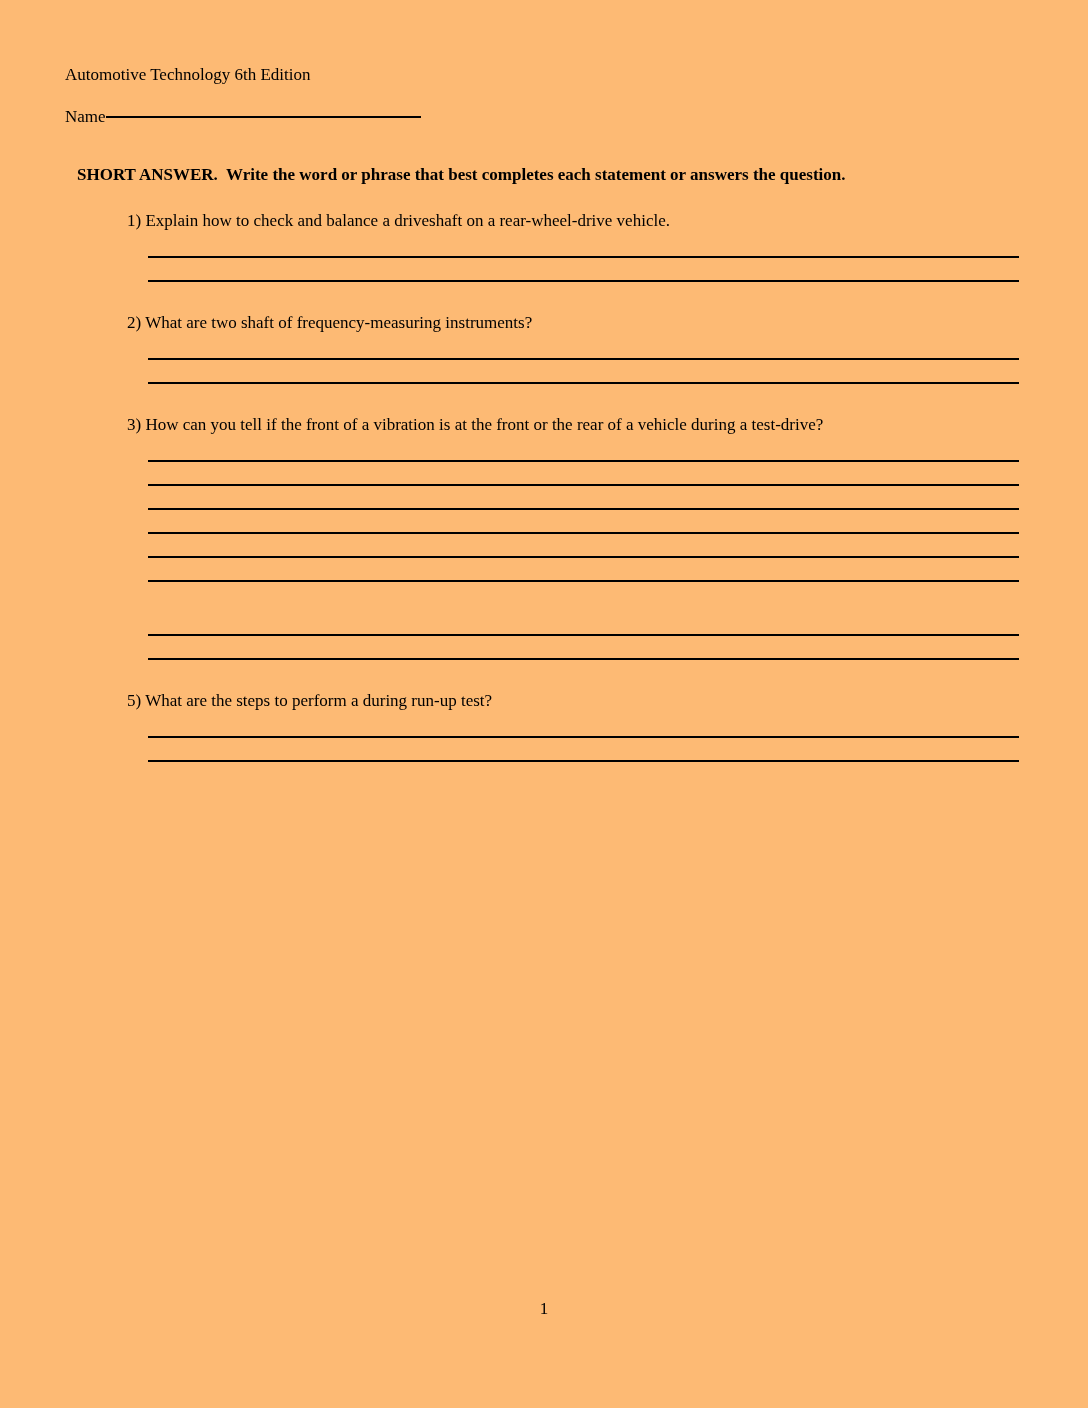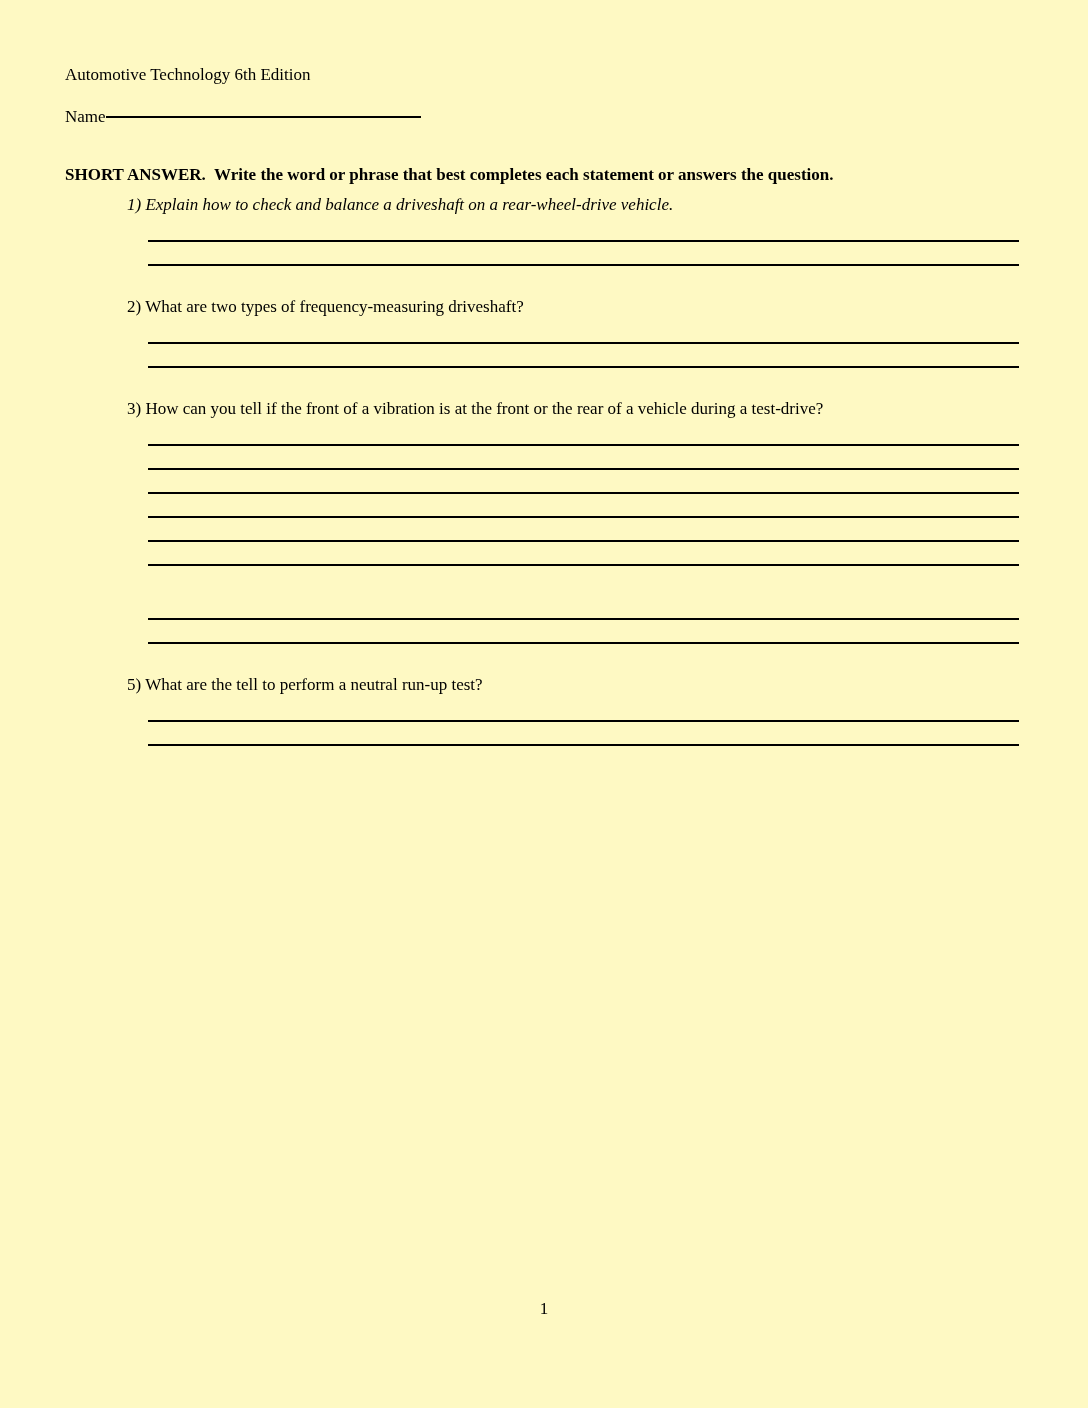--- a/index.html
+++ b/index.html
@@ -4,21 +4,21 @@
 <style>
   html, body {
     margin: 0;
     padding: 0;
     background: #ffffff;
   }
   .page {
     position: relative;
     width: 1088px;
     height: 1408px;
-    background: #fef9c3;
+    background: #fdba74;
     color: #000000;
     font-family: "Liberation Serif", "DejaVu Serif", serif;
     font-size: 17px;
     line-height: 22px;
     box-sizing: border-box;
     padding: 64px 69px 0 65px;
     overflow: hidden;
   }
   .header-line { white-space: nowrap; }
   .name-row {
@@ -28,24 +28,25 @@
   }
   .name-label { flex: 0 0 auto; }
   .name-underline {
     flex: 0 0 315px;
     border-bottom: 2px solid #000000;
   }
   .section-heading {
     margin-top: 36px;
     font-weight: bold;
     white-space: pre-wrap;
+    margin-left: 12px;
   }
   .questions { margin-left: 62px; }
   .question { margin-top: 30px; }
-  .question:first-child { margin-top: 8px; font-style: italic; }
+  .question:first-child { margin-top: 24px; }
   .q-text {
     padding-left: 21px;
     text-indent: -21px;
   }
   .answer-lines {
     margin-left: 21px;
     margin-top: 2px;
     width: 871px;
   }
   .answer-line {
@@ -79,21 +80,21 @@
   <div class="questions">
   <div class="question">
     <div class="q-text"><span class="q-num">1)</span> <span class="q-body">Explain how to check and balance a driveshaft on a rear-wheel-drive vehicle.</span></div>
     <div class="answer-lines">
           <div class="answer-line"></div>
           <div class="answer-line"></div>
         </div>
   </div>
 
   <div class="question">
-    <div class="q-text"><span class="q-num">2)</span> <span class="q-body">What are two types of frequency-measuring driveshaft?</span></div>
+    <div class="q-text"><span class="q-num">2)</span> <span class="q-body">What are two shaft of frequency-measuring instruments?</span></div>
     <div class="answer-lines">
           <div class="answer-line"></div>
           <div class="answer-line"></div>
         </div>
   </div>
 
   <div class="question">
     <div class="q-text"><span class="q-num">3)</span> <span class="q-body">How can you tell if the front of a vibration is at the front or the rear of a vehicle during a test-drive?</span></div>
     <div class="answer-lines">
           <div class="answer-line"></div>
@@ -106,21 +107,21 @@
   </div>
 
   <div class="question">
     <div class="answer-lines">
           <div class="answer-line"></div>
           <div class="answer-line"></div>
         </div>
   </div>
 
   <div class="question">
-    <div class="q-text"><span class="q-num">5)</span> <span class="q-body">What are the tell to perform a neutral run-up test?</span></div>
+    <div class="q-text"><span class="q-num">5)</span> <span class="q-body">What are the steps to perform a during run-up test?</span></div>
     <div class="answer-lines">
           <div class="answer-line"></div>
           <div class="answer-line"></div>
         </div>
   </div>
 </div>
 
   <div class="page-number">1</div>
 
 </div>

